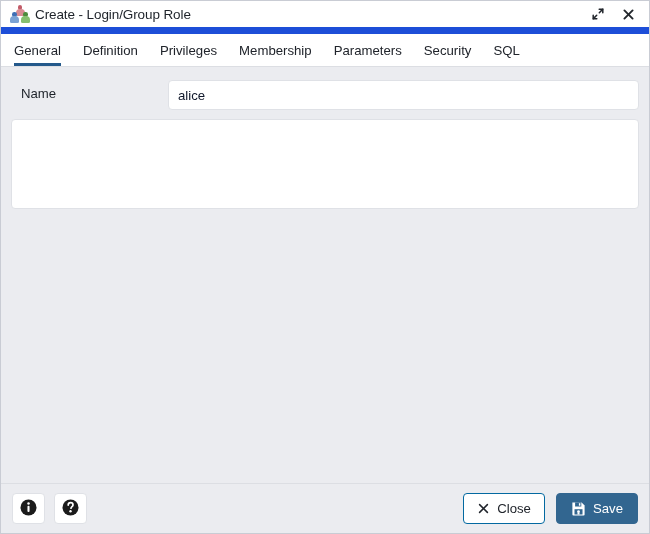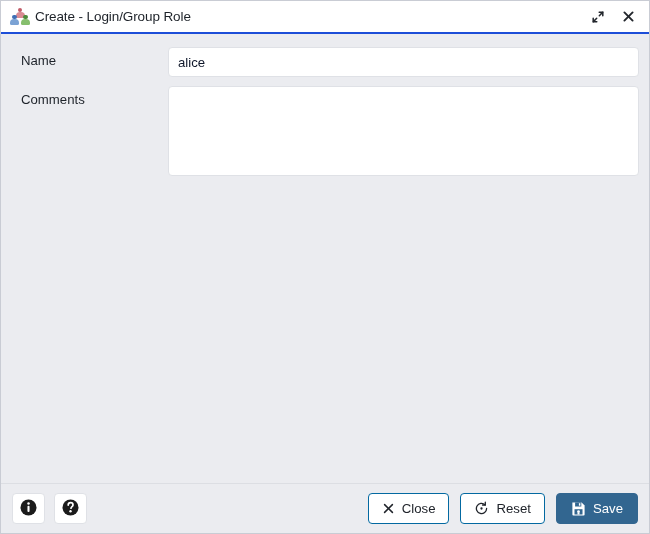--- a/index.html
+++ b/index.html
@@ -24,21 +24,21 @@
     display: flex;
     flex-direction: column;
     overflow: hidden;
   }
 
   
   .titlebar {
     height: 33px;
     min-height: 33px;
     background: #ffffff;
-    border-bottom: 2px solid #1d4ed8;
+    border-bottom: 7px solid #1d4ed8;
     display: flex;
     align-items: center;
     padding: 0 10px 0 9px;
   }
   .title-left {
     display: flex;
     align-items: center;
     gap: 2px;
     flex: 1;
     min-width: 0;
@@ -265,32 +265,54 @@
       </div>
       <div class="win-btn">
         <svg width="13" height="13" viewBox="0 0 13 13" fill="none" stroke="currentColor" stroke-width="1.9" stroke-linecap="round">
           <path d="M2.4 2.4 10.6 10.6"></path>
           <path d="M10.6 2.4 2.4 10.6"></path>
         </svg>
       </div>
     </div>
   </div>
 
+  <div class="tabbar">
+    <div class="tab active">
+      <span>General</span>
+    </div>
+    <div class="tab">
+      <span>Definition</span>
+    </div>
+    <div class="tab">
+      <span>Privileges</span>
+    </div>
+    <div class="tab">
+      <span>Membership</span>
+    </div>
+    <div class="tab">
+      <span>Parameters</span>
+    </div>
+    <div class="tab">
+      <span>Security</span>
+    </div>
+    <div class="tab">
+      <span>SQL</span>
+    </div>
+  </div>
 
   <div class="form-area">
 
     <div class="form-row">
       <div class="form-label">Name</div>
       <div class="field-wrap">
         <input class="text-input" type="text" value="alice" style="">
       </div>
     </div>
 
     <div class="form-row">
-      <div class="form-label">Comments</div>
       <div class="field-wrap">
         <textarea class="text-area" style=""></textarea>
       </div>
     </div>
 
   </div>
 
   <div class="footer">
     <div class="footer-left">
       <button class="icon-btn">
@@ -317,30 +339,20 @@
       <button class="btn">
         <span class="bi">
           <svg width="13" height="13" viewBox="0 0 13 13" fill="none" stroke="#20242b" stroke-width="1.5" stroke-linecap="round">
             <path d="M2.6 2.6 10.4 10.4"></path>
             <path d="M10.4 2.6 2.6 10.4"></path>
           </svg>
         </span>
         <span>Close</span>
       </button>
 
-      <button class="btn">
-        <span class="bi">
-          <svg width="15" height="15" viewBox="0 0 15 15" fill="none" stroke="#20242b" stroke-width="1.3" stroke-linecap="round">
-            <path d="M12.6 7.5a5.1 5.1 0 1 1-1.6-3.7"></path>
-            <path d="M11.3 1.2v2.8H8.5"></path>
-            <circle cx="7.5" cy="7.5" r="1.15" fill="#20242b" stroke="none"></circle>
-          </svg>
-        </span>
-        <span>Reset</span>
-      </button>
 
       <button class="btn primary">
         <span class="bi">
           <svg width="15" height="15" viewBox="0 0 15 15">
             <path d="M1.4 1.4h9.2l3 3v9.2a0.9 0.9 0 0 1-0.9 0.9H2.3a0.9 0.9 0 0 1-0.9-0.9V1.4z" fill="#ffffff"></path>
             <rect x="4.1" y="1.4" width="6.2" height="4.1" fill="#326690"></rect>
             <rect x="7.9" y="2.2" width="1.5" height="2.5" fill="#ffffff"></rect>
             <rect x="3.5" y="8.2" width="8" height="5.3" fill="#326690"></rect>
             <circle cx="7.5" cy="10.5" r="1.35" fill="#ffffff"></circle>
             <rect x="6.5" y="11.2" width="2" height="2.3" fill="#ffffff"></rect>

